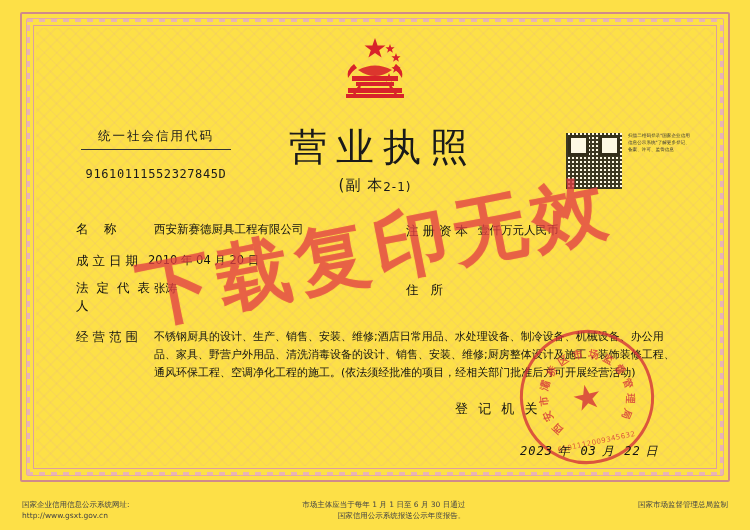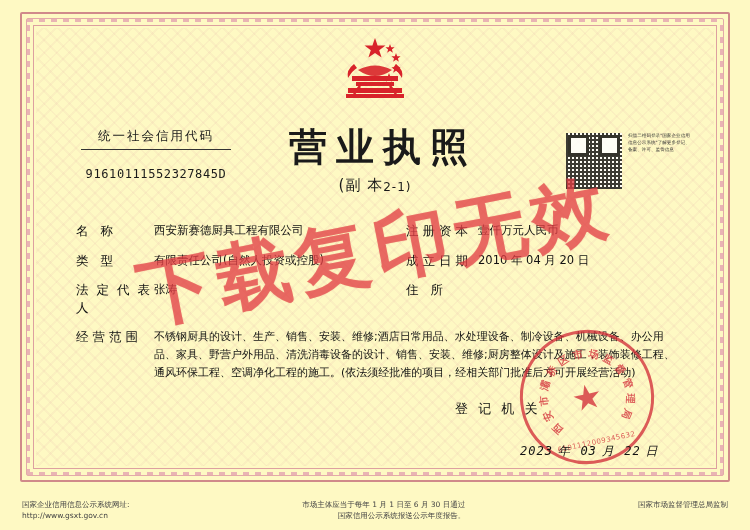--- a/index.html
+++ b/index.html
@@ -13,21 +13,21 @@
     font-family: "DejaVu Sans", "Liberation Sans", sans-serif;
     color: #2a2a2a;
     overflow: hidden;
   }
 
   .page {
     position: relative;
     width: 750px;
     height: 530px;
     box-sizing: border-box;
-    background: #fef9c3;
+    background: #fde047;
   }
 
   
   .border-outer {
     position: absolute;
     left: 20px;
     top: 12px;
     right: 20px;
     bottom: 48px;
     border: 2px solid #d08a8a;
@@ -118,21 +118,21 @@
     width: 66px;
   }
 
   
   .title {
     position: absolute;
     left: 0; right: 0;
     top: 122px;
     text-align: center;
     font-family: "DejaVu Serif", "Liberation Serif", serif;
-    font-weight: bold;
+    font-weight: normal;
     font-size: 38px;
     letter-spacing: 9px;
     color: #1a1a1a;
     text-indent: 9px;
     padding-left: 7px;
   }
   .subtitle {
     position: absolute;
     left: 0; right: 0;
     top: 176px;
@@ -193,21 +193,21 @@
     letter-spacing: 4px;
     text-align: justify;
     line-height: 1.4;
   }
   .val {
     font-size: 11.5px;
     color: #111;
     line-height: 1.45;
     flex: 1;
   }
-  .col-left { width: 330px; flex: 0 0 330px; display: flex; }
+  .col-left { width: 330px; flex: 0 0 330px; display: flex; font-family: Liberation Mono, monospace; }
   .col-right { flex: 1; display: flex; }
   .lbl-r {
     width: 72px;
     flex: 0 0 72px;
     font-size: 12.5px;
     color: #111;
     letter-spacing: 4px;
     line-height: 1.4;
   }
   .val-r { font-size: 11.5px; color: #111; line-height: 1.45; flex: 1; }
@@ -367,24 +367,20 @@
         <div class="lbl">名 称</div>
         <div class="val">西安新赛德厨具工程有限公司</div>
       </div>
       <div class="col-right">
         <div class="lbl-r">注册资本</div>
         <div class="val-r">壹仟万元人民币</div>
       </div>
     </div>
 
     <div class="row">
-      <div class="col-left">
-        <div class="lbl">类 型</div>
-        <div class="val">有限责任公司(自然人投资或控股)</div>
-      </div>
       <div class="col-right">
         <div class="lbl-r">成立日期</div>
         <div class="val-r">2010 年 04 月 20 日</div>
       </div>
     </div>
 
     <div class="row">
       <div class="col-left">
         <div class="lbl">法定代表人</div>
         <div class="val">张涛</div>

